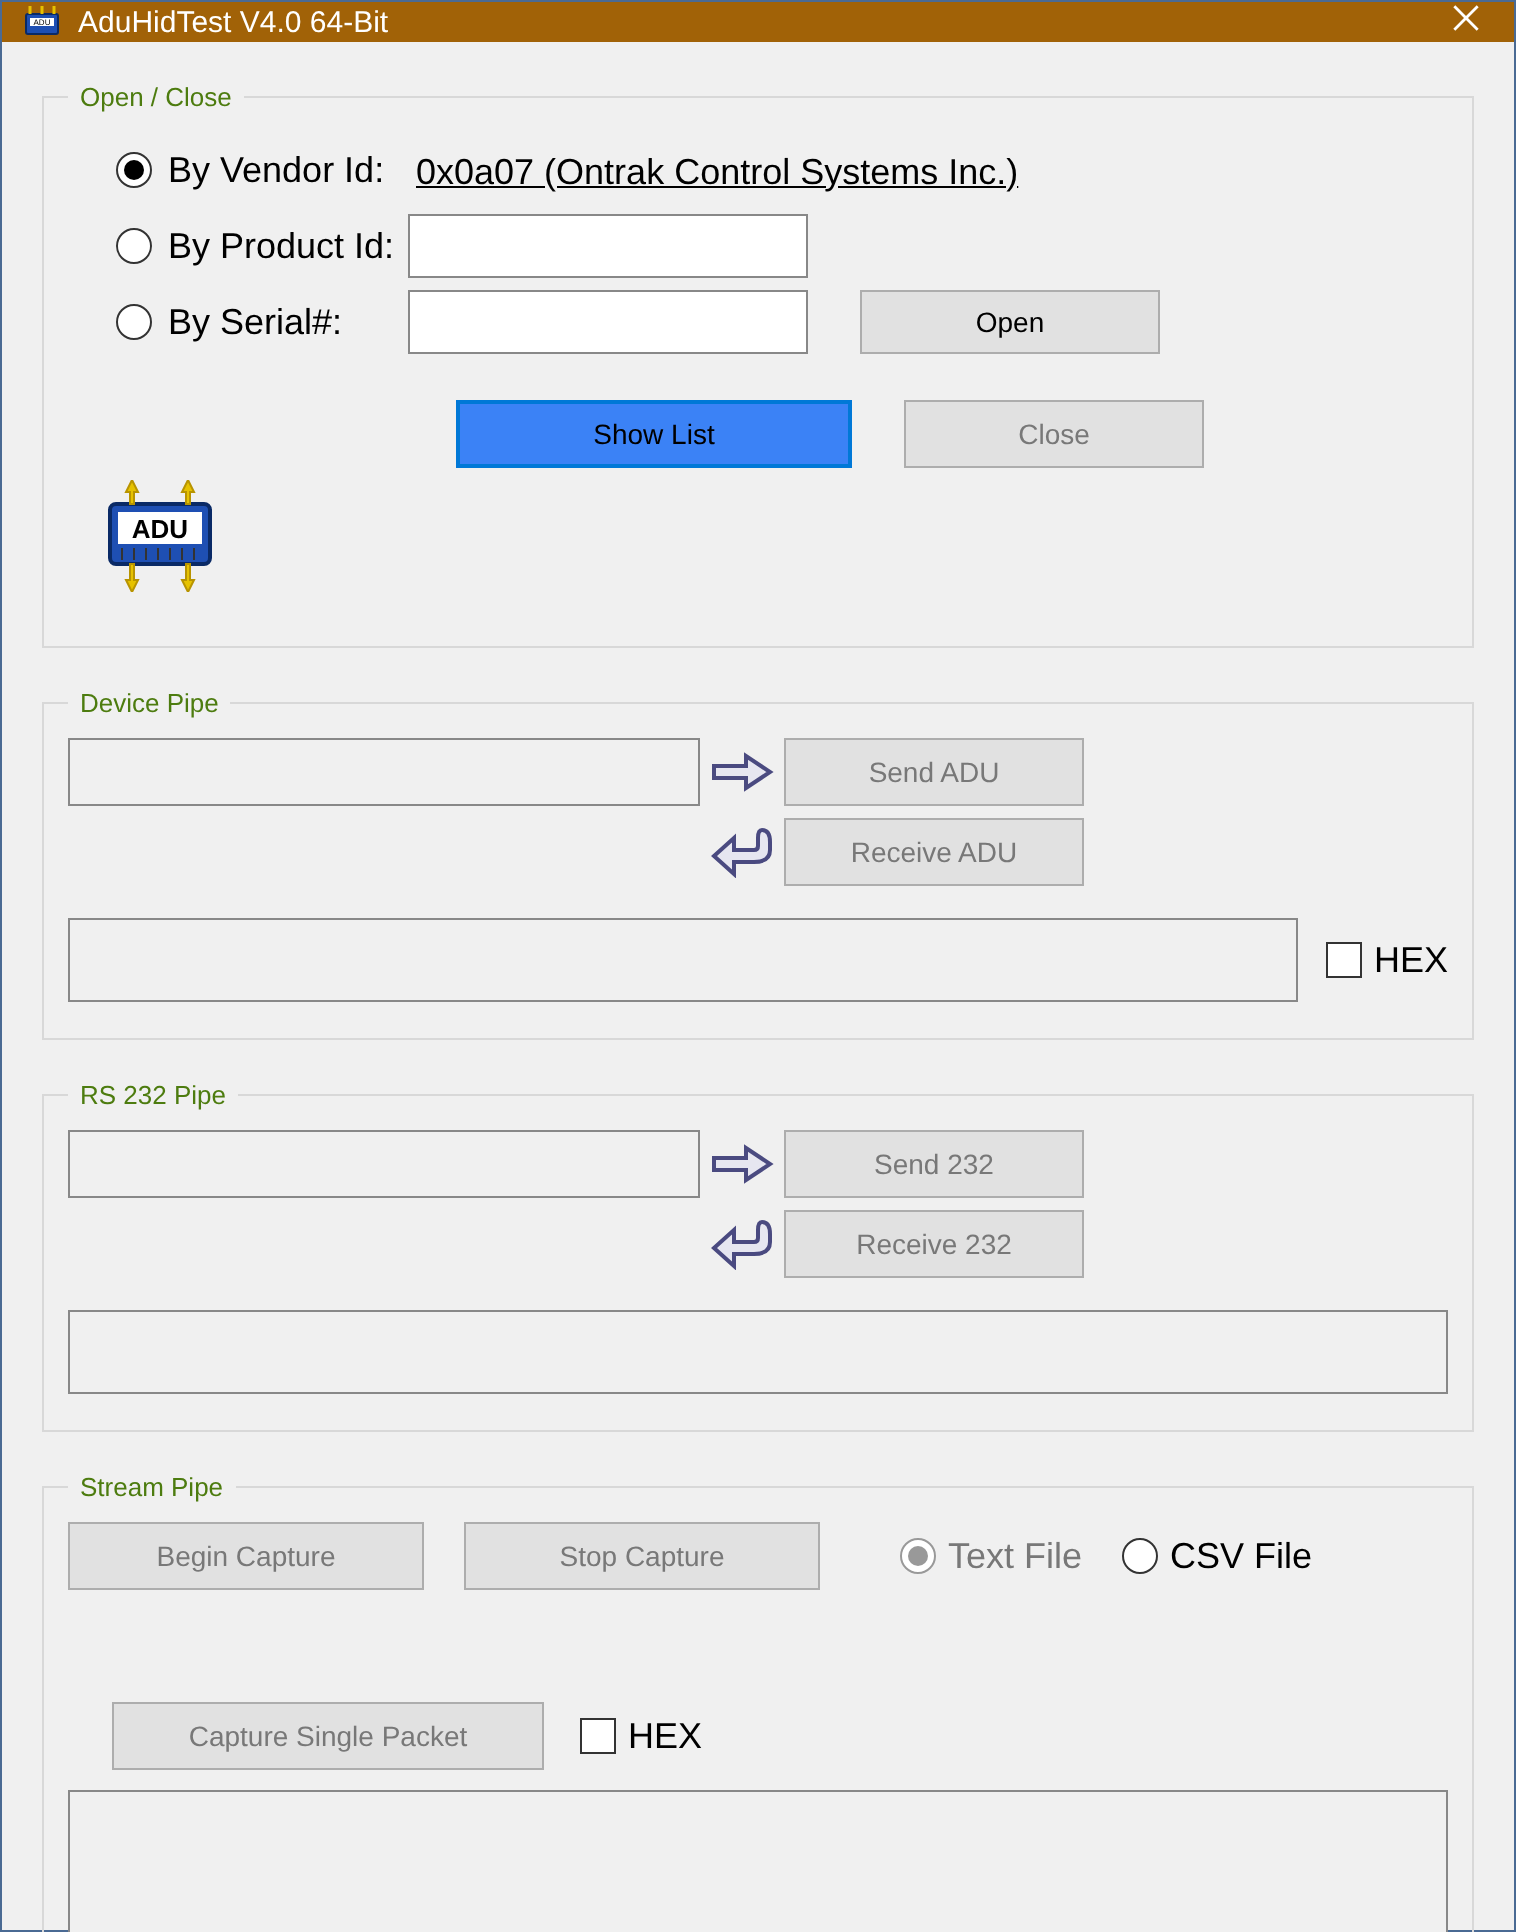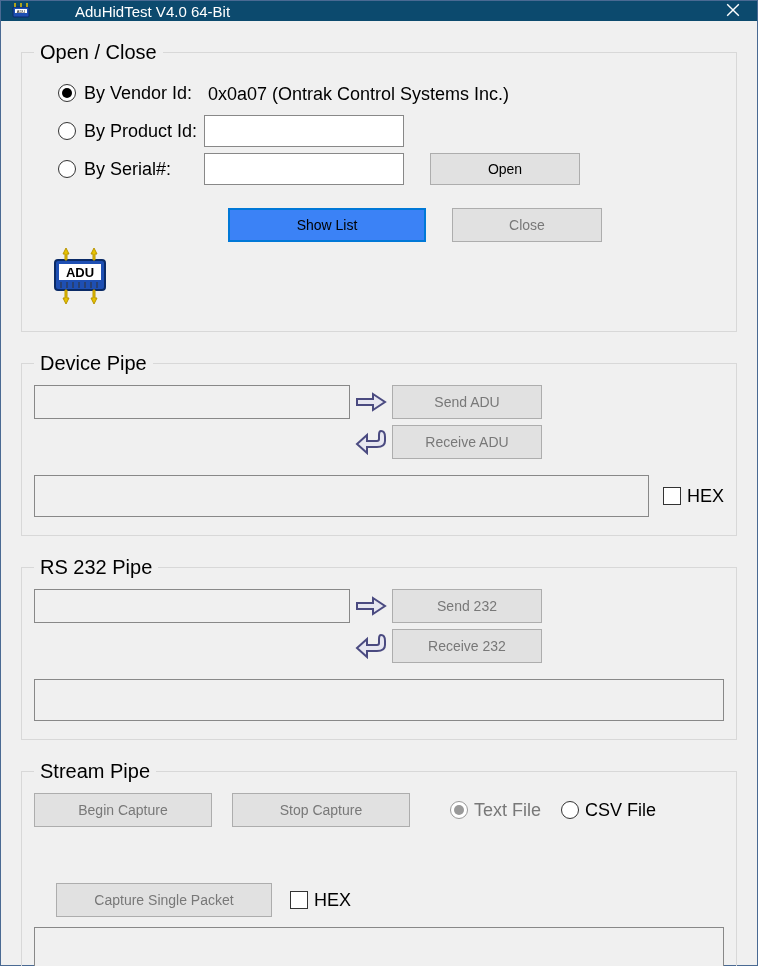--- a/index.html
+++ b/index.html
@@ -14,27 +14,26 @@
   .window {
     width: 758px;
     height: 966px;
     border: 1px solid #4a6a93;
     background: #f0f0f0;
     display: flex;
     flex-direction: column;
   }
   .titlebar {
     height: 38px;
-    background: #0c4a6e;
+    background: #a16207;
     color: #fff;
     display: flex;
     align-items: center;
     padding: 0 14px 0 10px;
     font-size: 15px;
-    gap: 36px;
   }
   .titlebar .app-icon {
     width: 20px;
     height: 20px;
     margin-right: 8px;
   }
   .titlebar .title { flex: 1; }
   .titlebar .close { width: 20px; text-align: center; cursor: default; }
   .content {
     flex: 1;
@@ -43,22 +42,22 @@
     flex-direction: column;
   }
   fieldset.group {
     border: 1px solid #d8d8d8;
     margin: 6px 0 14px 0;
     padding: 10px 12px 18px 12px;
     position: relative;
   }
   fieldset.group > legend {
     padding: 0 6px;
-    font-size: 20px;
-    color: #000000;
+    font-size: 13px;
+    color: #4d7c0f;
   }
   
   .open-close-body {
     display: flex;
     align-items: flex-start;
     flex-direction: column;
   }
   .oc-left { flex: 1; }
   .oc-row { display: flex; align-items: center; height: 38px; }
   .oc-radio-col { width: 170px; display: flex; align-items: center; gap: 8px; padding-left: 24px; }
@@ -67,21 +66,21 @@
     display: inline-flex; align-items: center; justify-content: center;
     background: #fff;
   }
   .radio.selected::after { content: ""; width: 10px; height: 10px; border-radius: 50%; background: #000; }
   .radio.disabled { border-color: #999; }
   .oc-input-col { width: 210px; }
   .tinput {
     width: 200px; height: 32px; border: 1px solid #888; background: #fff;
     font-size: 16px; padding: 2px 6px;
   }
-  .oc-vendor-label { padding-left: 4px; padding-top: 2px; }
+  .oc-vendor-label { padding-left: 4px; padding-top: 2px; text-decoration: underline; }
   .btn {
     height: 32px;
     border: 1px solid #adadad;
     background: #e1e1e1;
     font-size: 14px;
     color: #000;
     text-align: center;
     display: inline-flex;
     align-items: center;
     justify-content: center;

